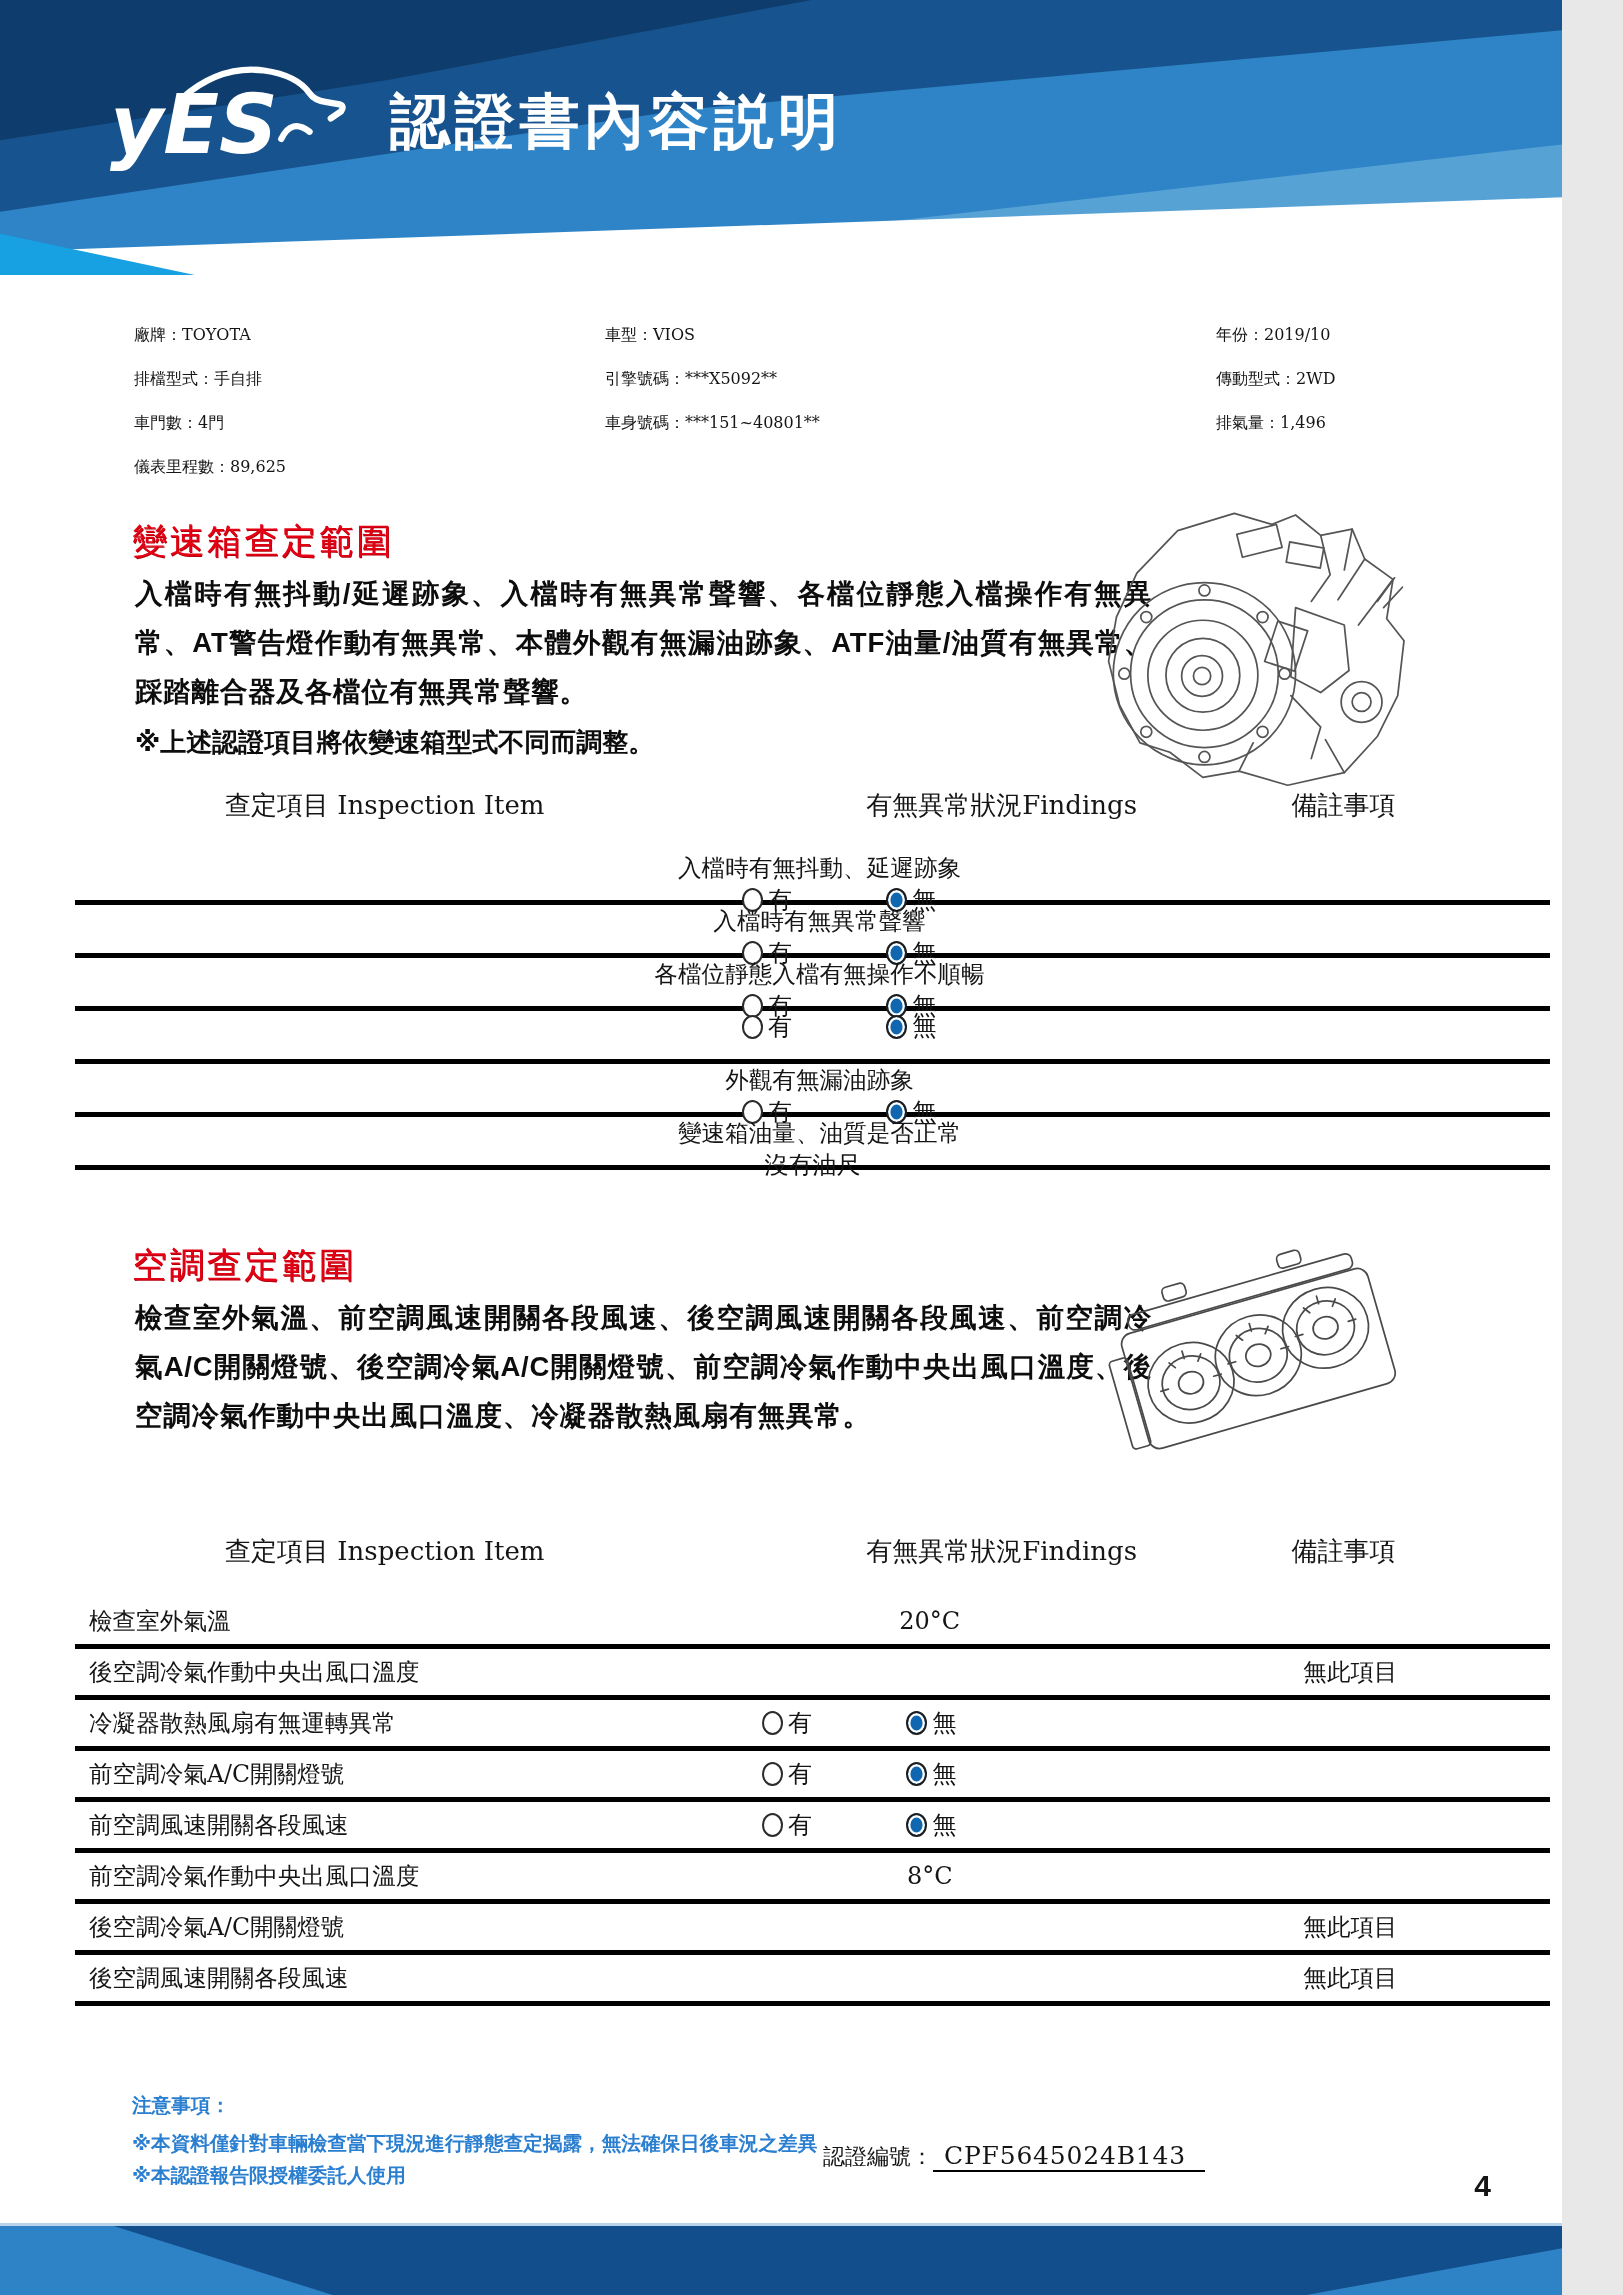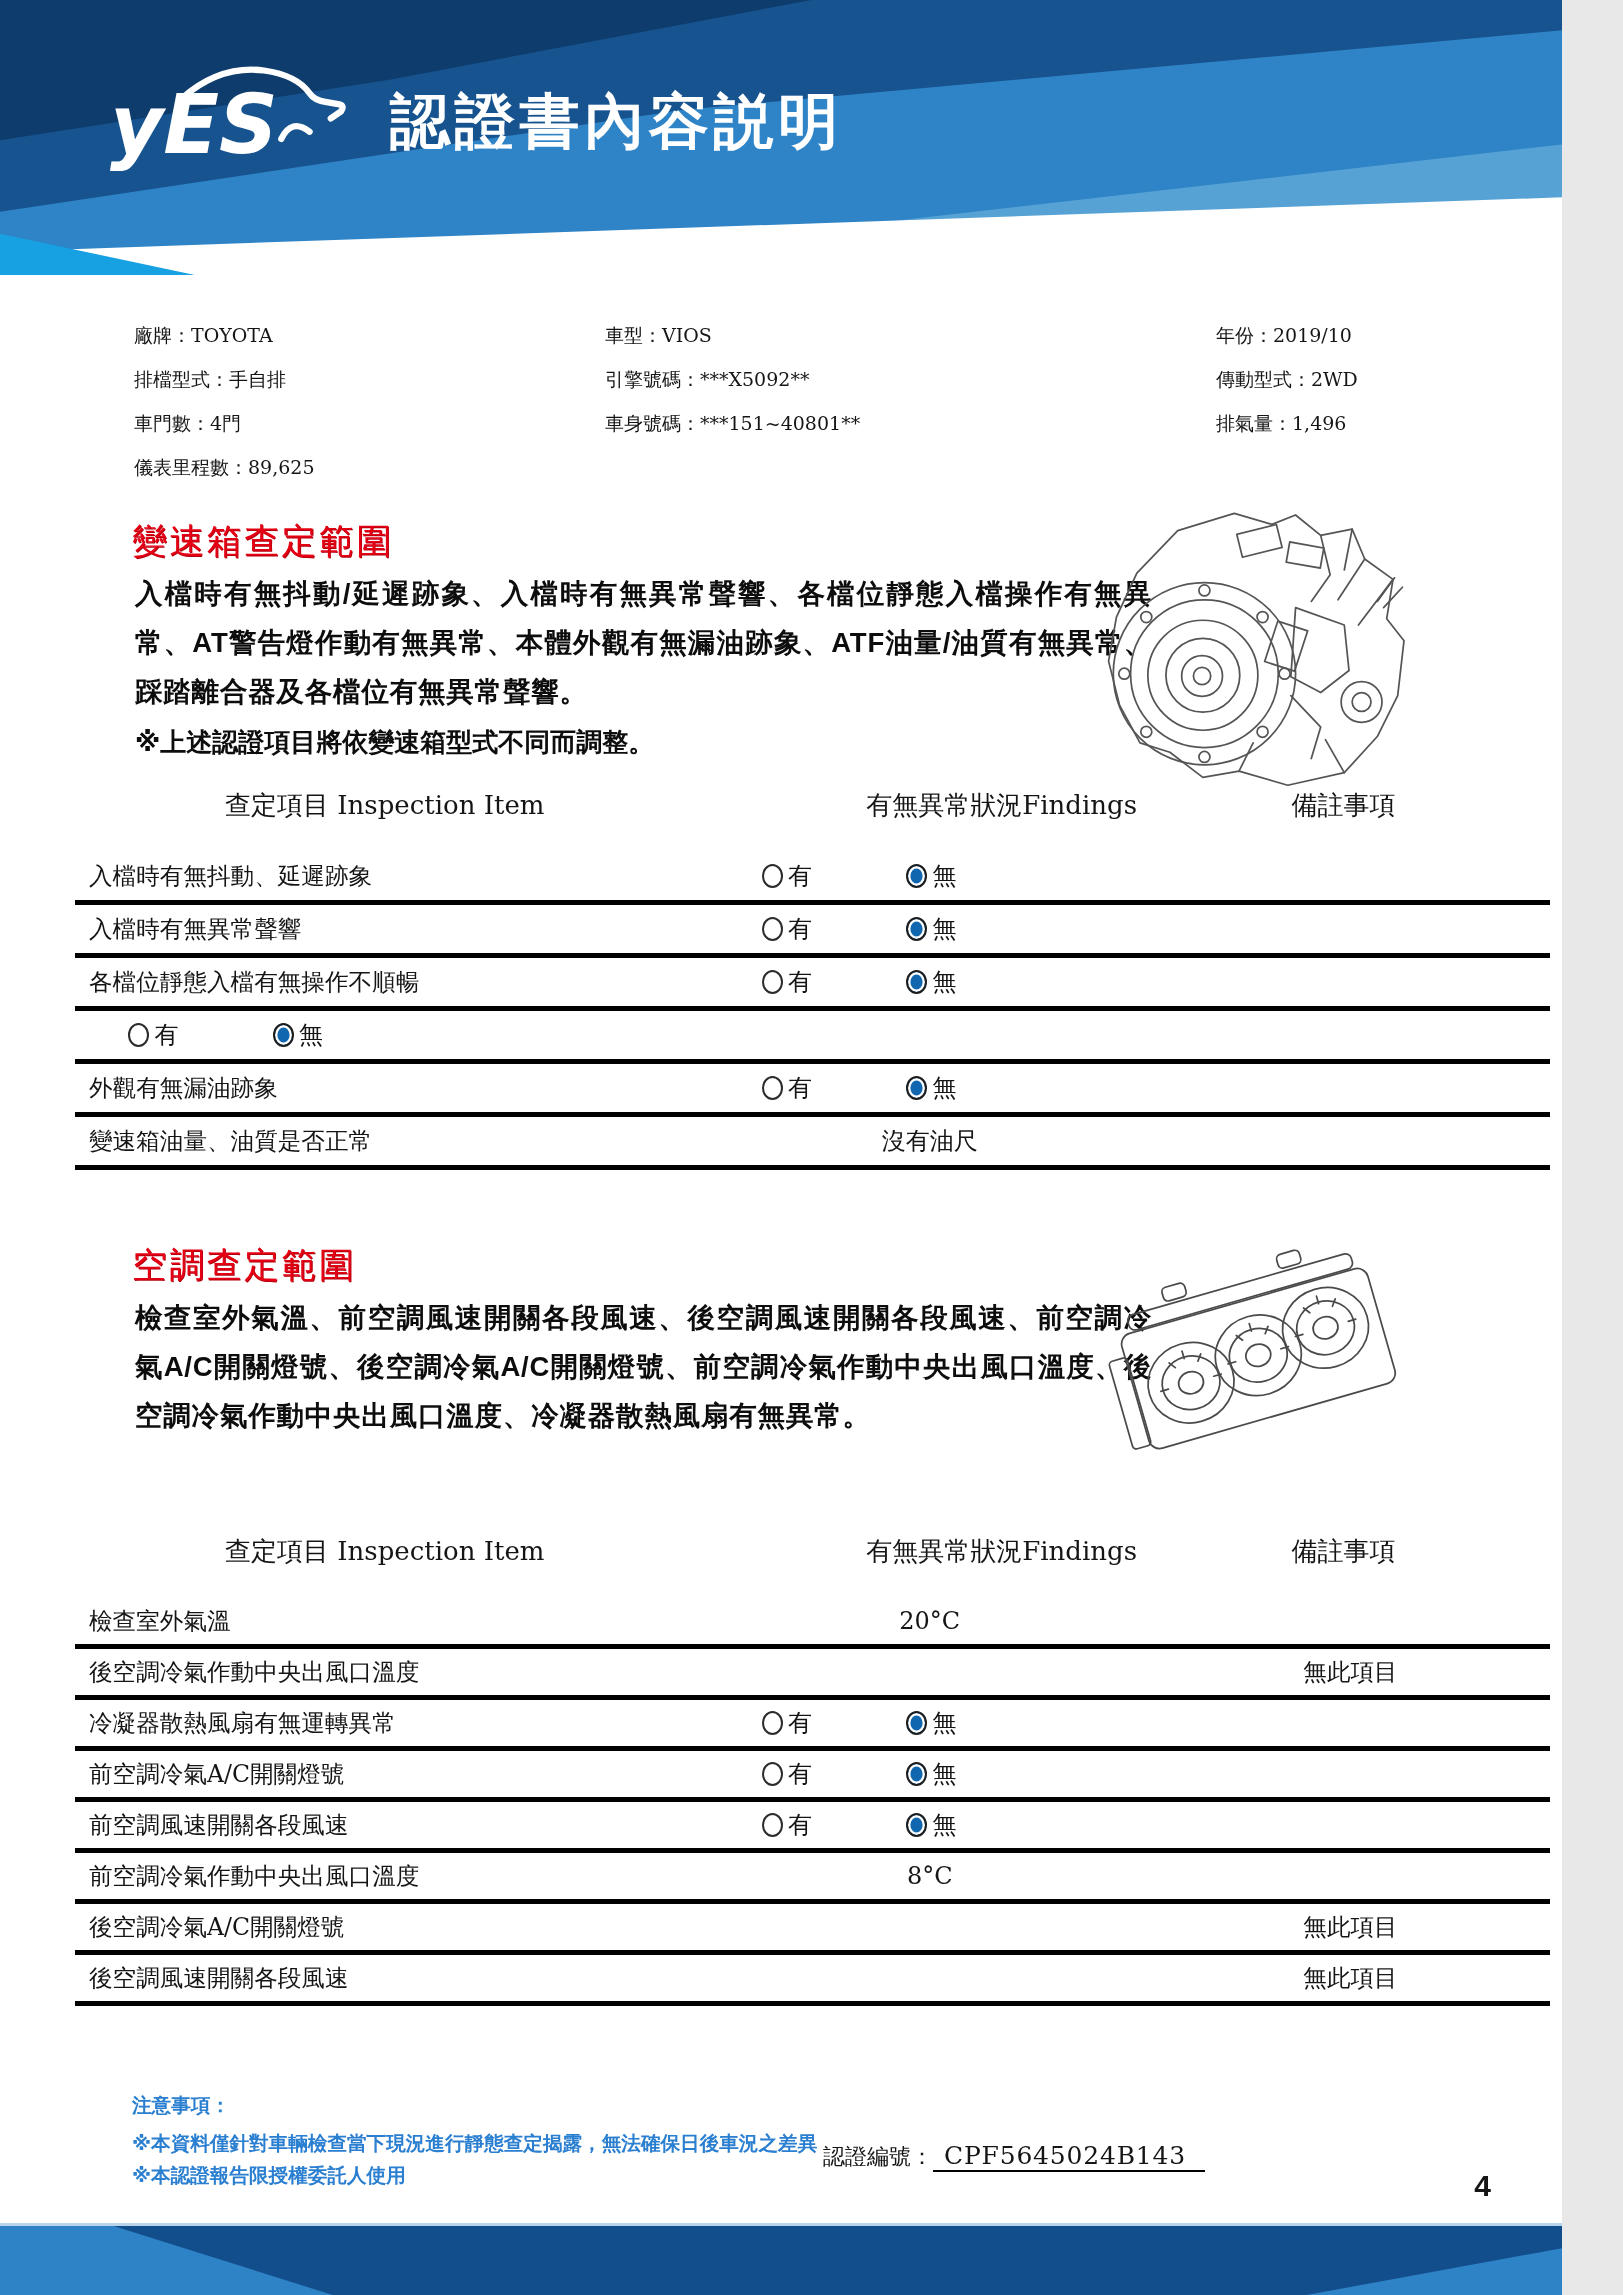--- a/index.html
+++ b/index.html
@@ -14,21 +14,21 @@
   .b-dark{background:#0e3c6c;clip-path:polygon(0 0,50% 0,24% 29%,0 51%);}
   .b-light{background:#57a2d5;clip-path:polygon(26% 100%,100% 50%,100% 74%,49% 100%);}
   .b-white{background:#ffffff;clip-path:polygon(0 91.5%,100% 71%,100% 100%,0 100%);}
   .b-cyan{background:#17a0e2;clip-path:polygon(0 85%,12% 100%,0 100%);}
   .logo{position:absolute;left:110px;top:57px;width:275px;height:126px;}
   .banner-title{position:absolute;left:390px;top:82px;color:#ffffff;
         font-family:"Liberation Sans","DejaVu Sans",sans-serif;font-weight:bold;
         font-size:60px;letter-spacing:4.7px;white-space:nowrap;}
 
   
-  .info-col{position:absolute;top:313px;font-size:19px;line-height:44px;white-space:nowrap;}
+  .info-col{position:absolute;top:313px;font-size:16px;line-height:44px;white-space:nowrap;}
   .info-c1{left:134px;} .info-c2{left:605px;} .info-c3{left:1216px;}
   .info-line{display:block;}
 
   
   .sec-title{position:absolute;left:132px;font-family:"Liberation Sans","DejaVu Sans",sans-serif;
         font-weight:normal;font-size:35px;letter-spacing:2.4px;color:#e60014;
         text-shadow:0.8px 0.8px 0 #b3000f;white-space:nowrap;}
   .t-trans{top:518px;} .t-ac{top:1242px;}
   .sec-desc{position:absolute;left:135px;width:1017px;
         font-family:"Liberation Sans","DejaVu Sans",sans-serif;font-weight:bold;
@@ -40,21 +40,21 @@
   .art-trans{position:absolute;left:1085px;top:507px;}
   .art-ac{position:absolute;left:1106px;top:1222px;}
 
   
   .tbl{position:absolute;left:75px;width:1475px;}
   .tbl-trans{top:785px;} .tbl-ac{top:1531px;}
   .thead{display:flex;align-items:center;height:41px;font-size:26px;}
   .th1{flex:0 0 42%;text-align:center;} .th2{flex:0 0 30%;text-align:right;} .th3{flex:1;text-align:center;}
   .rows{margin-top:26px;}
   .trow{display:flex;align-items:center;border-bottom:5.5px solid #000;font-size:23.6px;}
-  .tbl-trans .trow{height:48px;} .tbl-ac .trow{height:46px;}
+  .tbl-trans .trow{height:48px;flex-direction:column;} .tbl-ac .trow{height:46px;}
   .c-item{flex:0 0 42%;padding-left:14px;white-space:nowrap;}
   .c-find{flex:0 0 30%;display:flex;align-items:center;}
   .c-find.textval{justify-content:center;font-size:24px;}
   .c-remark{flex:1;text-align:center;font-size:23.6px;}
   .rg{display:inline-flex;align-items:center;}
   .rg-yes{margin-left:53px;} .rg-no{margin-left:94px;}
   .radio{width:21px;height:24px;border:2.4px solid #2b2b2b;border-radius:50%;background:#fff;
          display:inline-block;box-sizing:border-box;}
   .radio.on{background:#1166b0;border-color:#1d1d1d;box-shadow:inset 0 0 0 2.4px #ffffff;}
   .rlabel{font-size:24px;margin-left:5.5px;}

